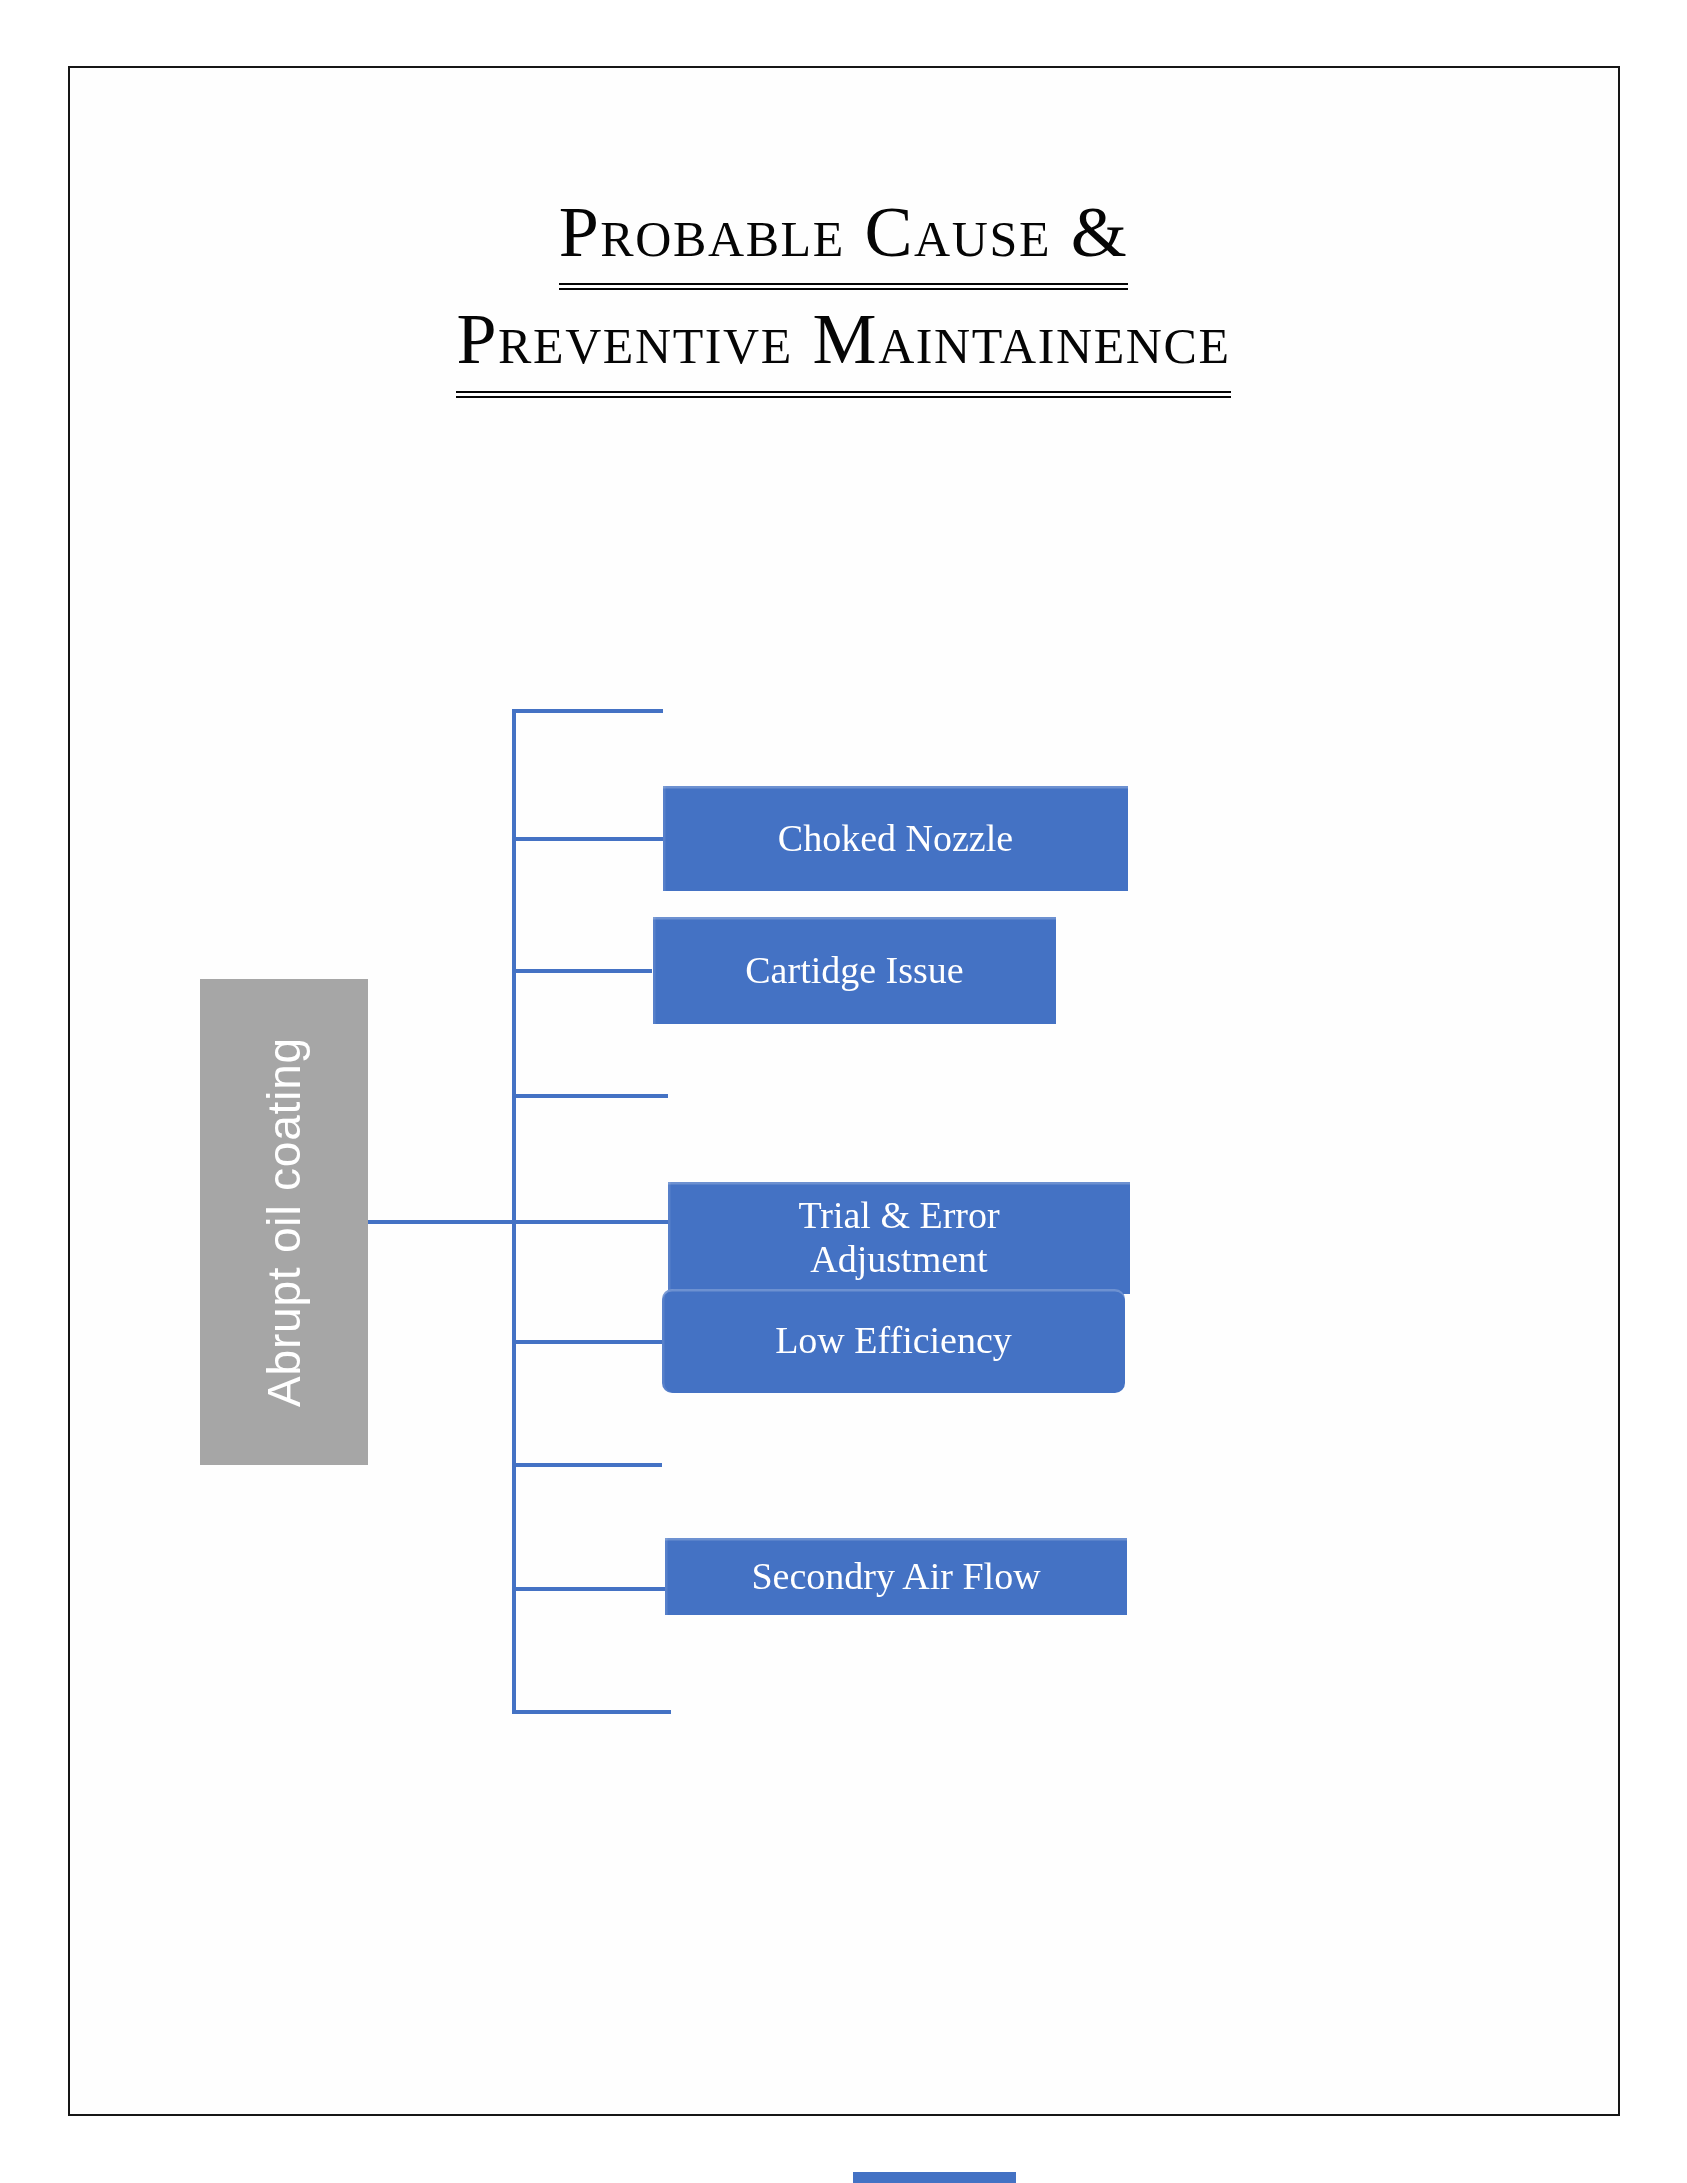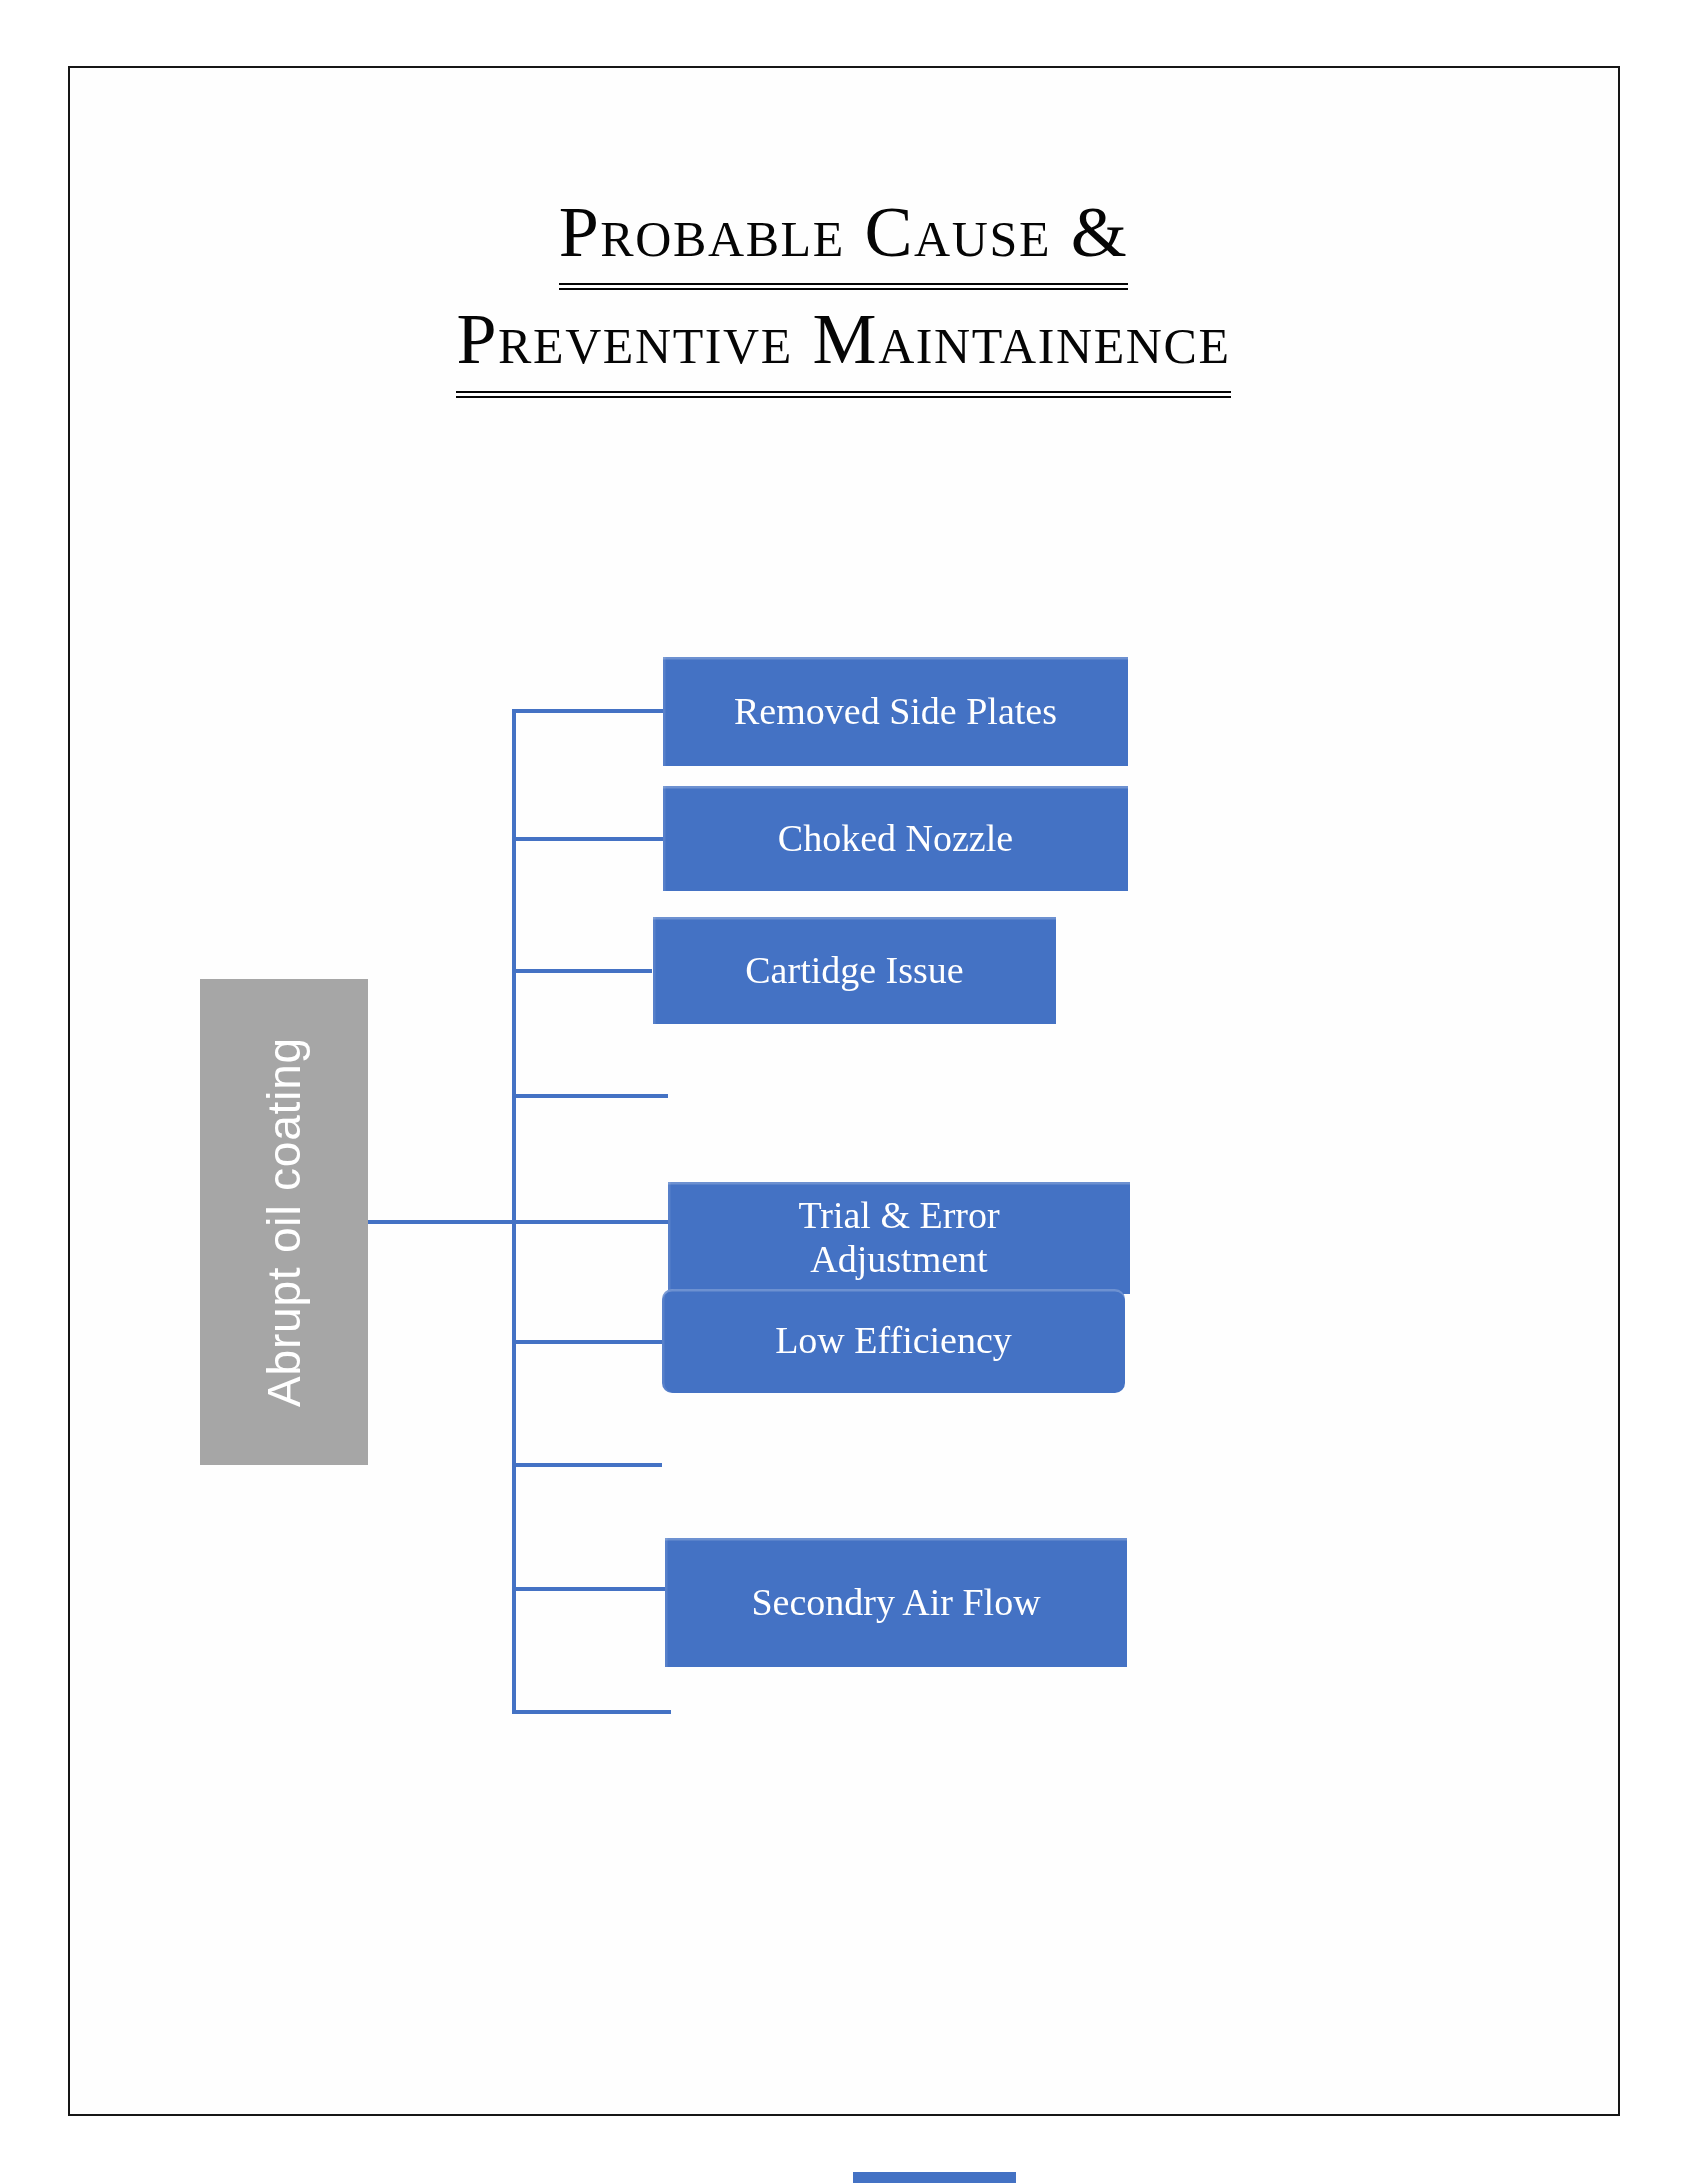--- a/index.html
+++ b/index.html
@@ -71,21 +71,21 @@
   }
   .cause span{display:inline-block;}
   
   .cb0{left:663px;top:657px; width:465px;height:109px;}
   .cb1{left:663px;top:786px; width:465px;height:105px;}
   .cb2{left:653px;top:917px;width:403px;height:107px;}
   .cb3{left:668px;top:1043px;width:462px;height:105px;}
   .cb4{left:668px;top:1166px;width:462px;height:112px;margin-top:16px;}
   .cb5{left:662px;top:1289px;width:463px;height:104px;border-radius:10px;}
   .cb6{left:662px;top:1414px;width:447px;height:102px;}
-  .cb7{left:665px;top:1538px;width:462px;height:129px;}
+  .cb7{left:665px;top:1538px;width:462px;height:77px;}
   .cb8{left:671px;top:1663px;width:459px;height:99px;}
   .cb4 span{max-width:354px;}
   
   .hc{left:514px;height:4.1px;}
   .hc0{top:709px; width:149px;}
   .hc1{top:837px;width:149px;}
   .hc2{top:969px;width:138px;}
   .hc3{top:1094px;width:154px;}
   .hc4{top:1220px;width:154px;}
   .hc5{top:1340px;width:148px;}
@@ -124,23 +124,20 @@
   <div class="conn hc hc0"></div>
   <div class="conn hc hc1"></div>
   <div class="conn hc hc2"></div>
   <div class="conn hc hc3"></div>
   <div class="conn hc hc4"></div>
   <div class="conn hc hc5"></div>
   <div class="conn hc hc6"></div>
   <div class="conn hc hc7"></div>
   <div class="conn hc hc8"></div>
 
-  <div class="cause cb0">
-    <span>Removed Side Plates</span>
-  </div>
   <div class="cause cb1">
     <span>Choked Nozzle</span>
   </div>
   <div class="cause cb2">
     <span>Cartidge Issue</span>
   </div>
   <div class="cause cb4">
     <span>Trial &amp; Error Adjustment</span>
   </div>
   <div class="cause cb5">

